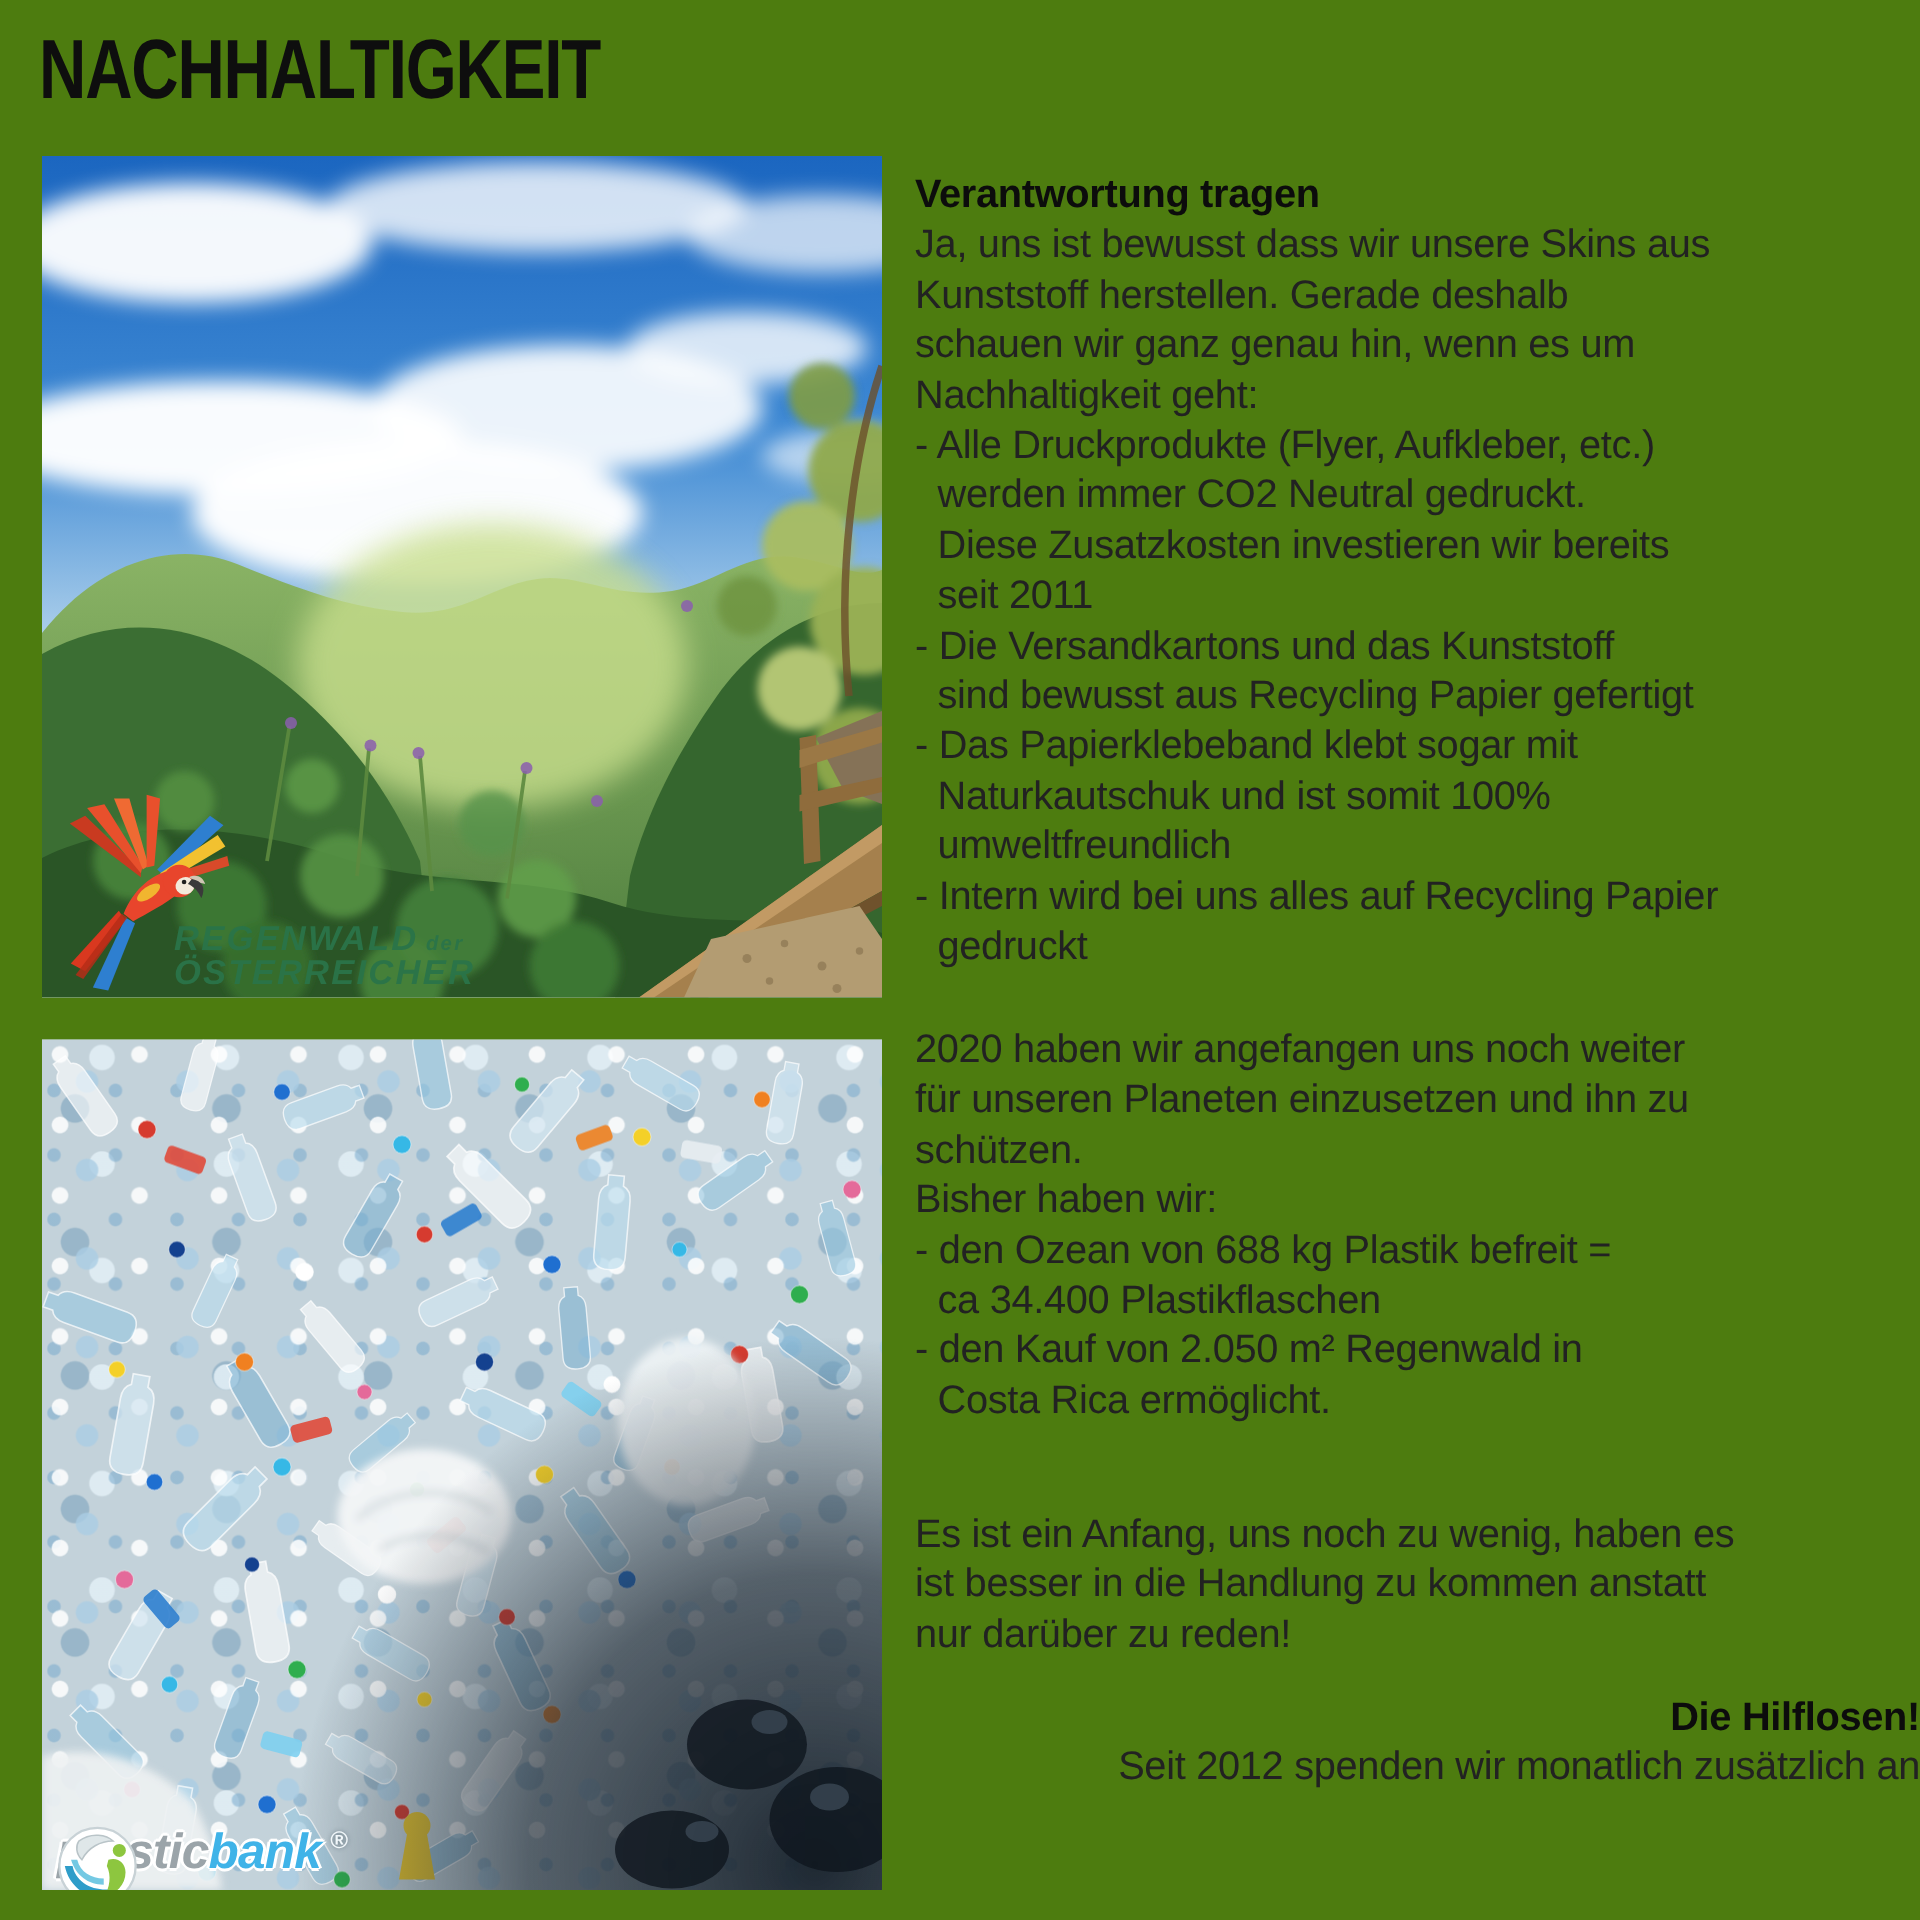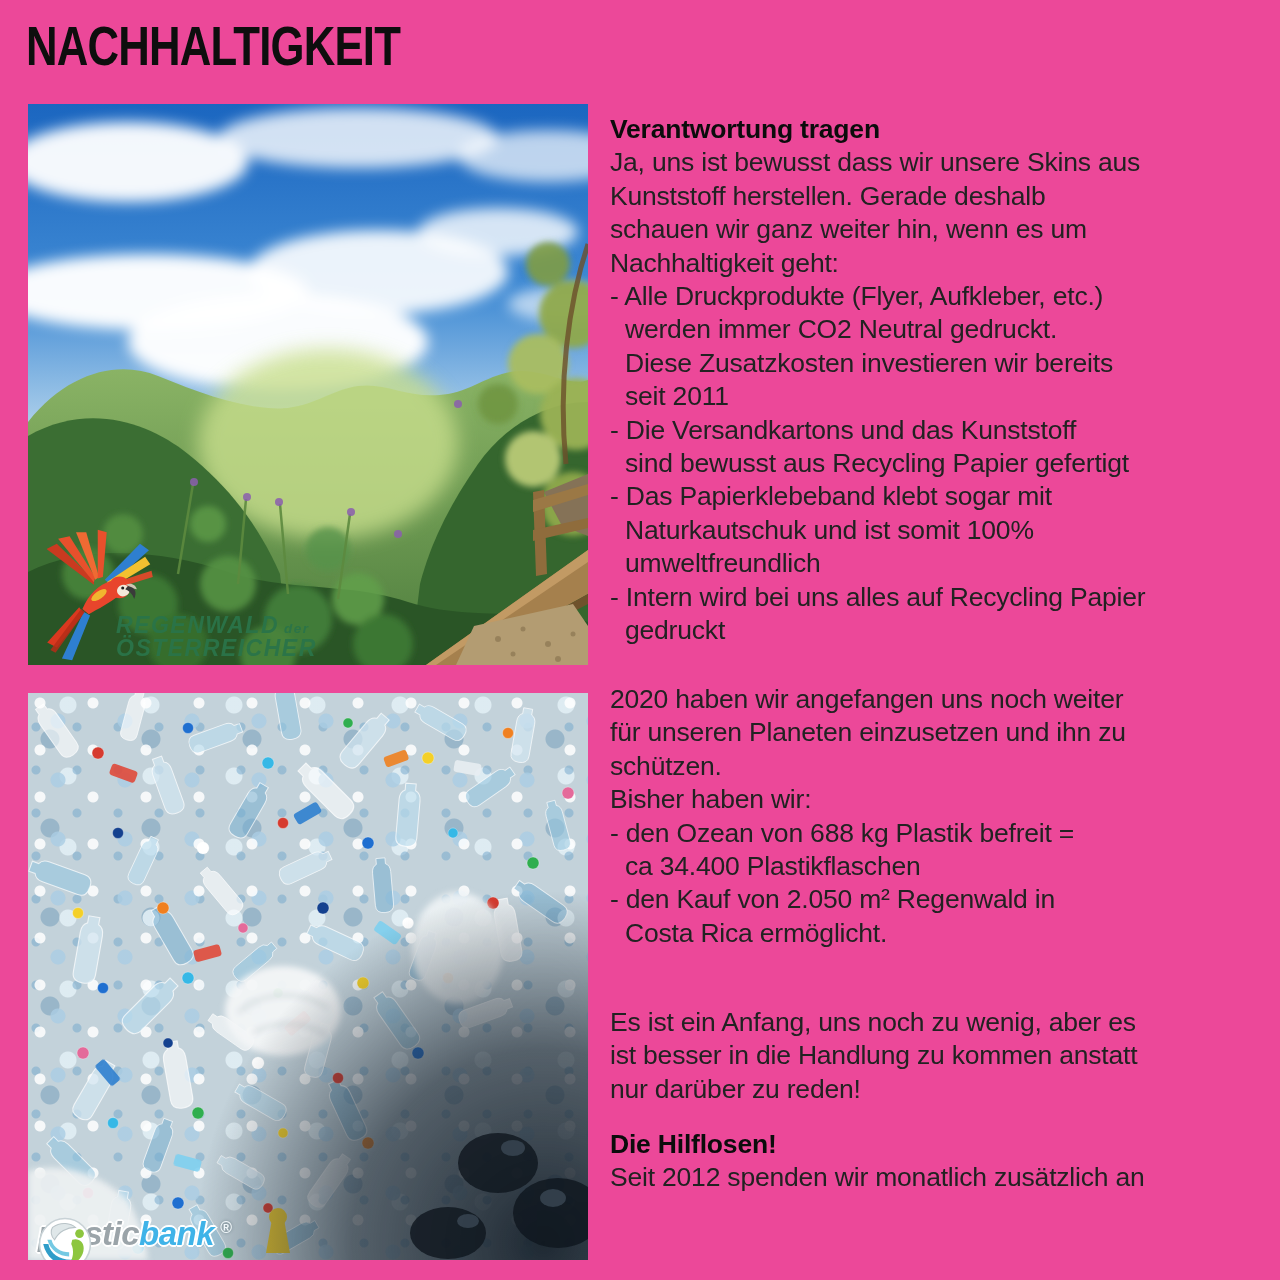--- a/index.html
+++ b/index.html
@@ -1,21 +1,21 @@
 <!DOCTYPE html>
 <html><head>
 <meta charset="utf-8">
 <style>
   html,body{margin:0;padding:0;}
   body{
     width:1280px;height:1280px;position:relative;background:#ffffff;
     font-family:"Liberation Sans",sans-serif;overflow:hidden;
     -webkit-font-smoothing:antialiased;
   }
-  .page{position:absolute;inset:0;background:#ec4899;}
+  .page{position:absolute;inset:0;background:#4d7c0f;}
 
   
   h1.title{
     position:absolute;left:26px;top:13px;margin:0;
     font-size:56px;font-weight:bold;color:#0e0e0e;letter-spacing:-1px;
     transform:scaleX(.78);transform-origin:left top;white-space:nowrap;
   }
 
   
   .photo{position:absolute;left:28px;width:560px;overflow:hidden;background:#cfe0ea;font-style:italic;}
@@ -48,21 +48,21 @@
   
   .col{position:absolute;left:610px;top:0;width:670px;height:896px;}
   .sec{position:absolute;left:0;width:670px;}
   .line{margin:0;font-size:26.5px;line-height:33.4px;color:#222;
         white-space:nowrap;letter-spacing:-.2px;}
   h2.line{font-weight:bold;color:#0c0c0c;}
   .ind{padding-left:15px;}
   #sec-verantwortung{top:113px;}
   #sec-handeln{top:683px;}
   #sec-anfang{top:1006px;}
-  #sec-hilflosen{top:1128px;}
+  #sec-hilflosen{top:1128px;text-align:right;}
 </style>
 </head>
 <body>
 
 <div class="page">
 
   <h1 class="title">NACHHALTIGKEIT</h1>
 
   <figure class="photo" id="photo-rainforest" style="margin:0">
     <svg width="560" height="561" viewBox="0 0 560 561" preserveAspectRatio="none">
@@ -364,21 +364,21 @@
       <span class="pb-reg">®</span>
     </div>
   </figure>
 
   <div class="col">
 
     <section class="sec" id="sec-verantwortung">
       <h2 class="line">Verantwortung tragen</h2>
       <p class="line">Ja, uns ist bewusst dass wir unsere Skins aus</p>
       <p class="line">Kunststoff herstellen. Gerade deshalb</p>
-      <p class="line">schauen wir ganz weiter hin, wenn es um</p>
+      <p class="line">schauen wir ganz genau hin, wenn es um</p>
       <p class="line">Nachhaltigkeit geht:</p>
       <p class="line">- Alle Druckprodukte (Flyer, Aufkleber, etc.)</p>
       <p class="line ind">werden immer CO2 Neutral gedruckt.</p>
       <p class="line ind">Diese Zusatzkosten investieren wir bereits</p>
       <p class="line ind">seit 2011</p>
       <p class="line">- Die Versandkartons und das Kunststoff</p>
       <p class="line ind">sind bewusst aus Recycling Papier gefertigt</p>
       <p class="line">- Das Papierklebeband klebt sogar mit</p>
       <p class="line ind">Naturkautschuk und ist somit 100%</p>
       <p class="line ind">umweltfreundlich</p>
@@ -391,21 +391,21 @@
       <p class="line">für unseren Planeten einzusetzen und ihn zu</p>
       <p class="line">schützen.</p>
       <p class="line">Bisher haben wir:</p>
       <p class="line">- den Ozean von 688 kg Plastik befreit =</p>
       <p class="line ind">ca 34.400 Plastikflaschen</p>
       <p class="line">- den Kauf von 2.050 m² Regenwald in</p>
       <p class="line ind">Costa Rica ermöglicht.</p>
     </section>
 
     <section class="sec" id="sec-anfang">
-      <p class="line">Es ist ein Anfang, uns noch zu wenig, aber es</p>
+      <p class="line">Es ist ein Anfang, uns noch zu wenig, haben es</p>
       <p class="line">ist besser in die Handlung zu kommen anstatt</p>
       <p class="line">nur darüber zu reden!</p>
     </section>
 
     <section class="sec" id="sec-hilflosen">
       <h2 class="line">Die Hilflosen!</h2>
       <p class="line">Seit 2012 spenden wir monatlich zusätzlich an</p>
     </section>
 
   </div>

